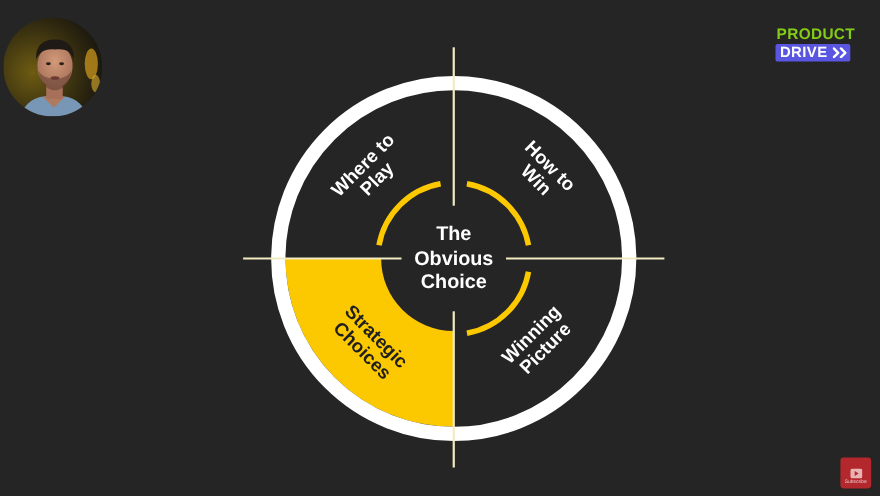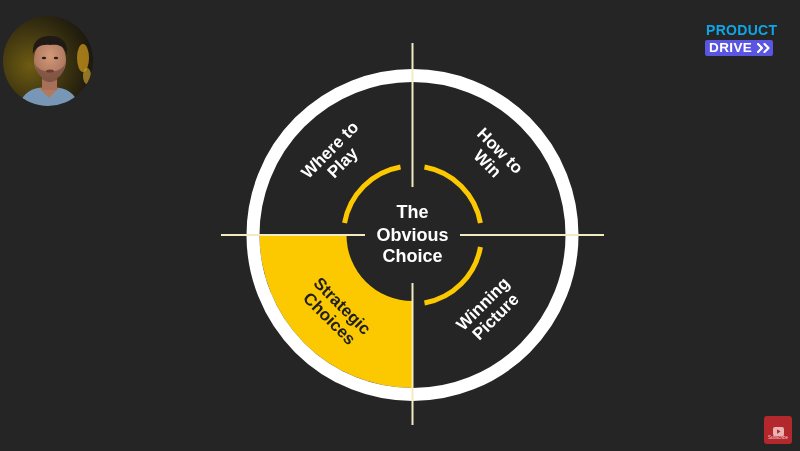--- a/index.html
+++ b/index.html
@@ -47,21 +47,21 @@
       position: absolute;
       left: 705px; top: 22px;
       width: 70px;
     }
     .logo-line1 {
       display: block;
       font-family: "Liberation Sans", sans-serif;
       font-weight: 700;
       font-size: 14px;
       line-height: 16px;
-      color: #0ea5e9;
+      color: #84cc16;
       letter-spacing: 0.3px;
       padding-left: 1px;
     }
     .logo-box {
       margin-top: 2px;
       width: 68px;
       height: 16px;
       background: #5b56e2;
       border-radius: 2px;
       display: flex;

